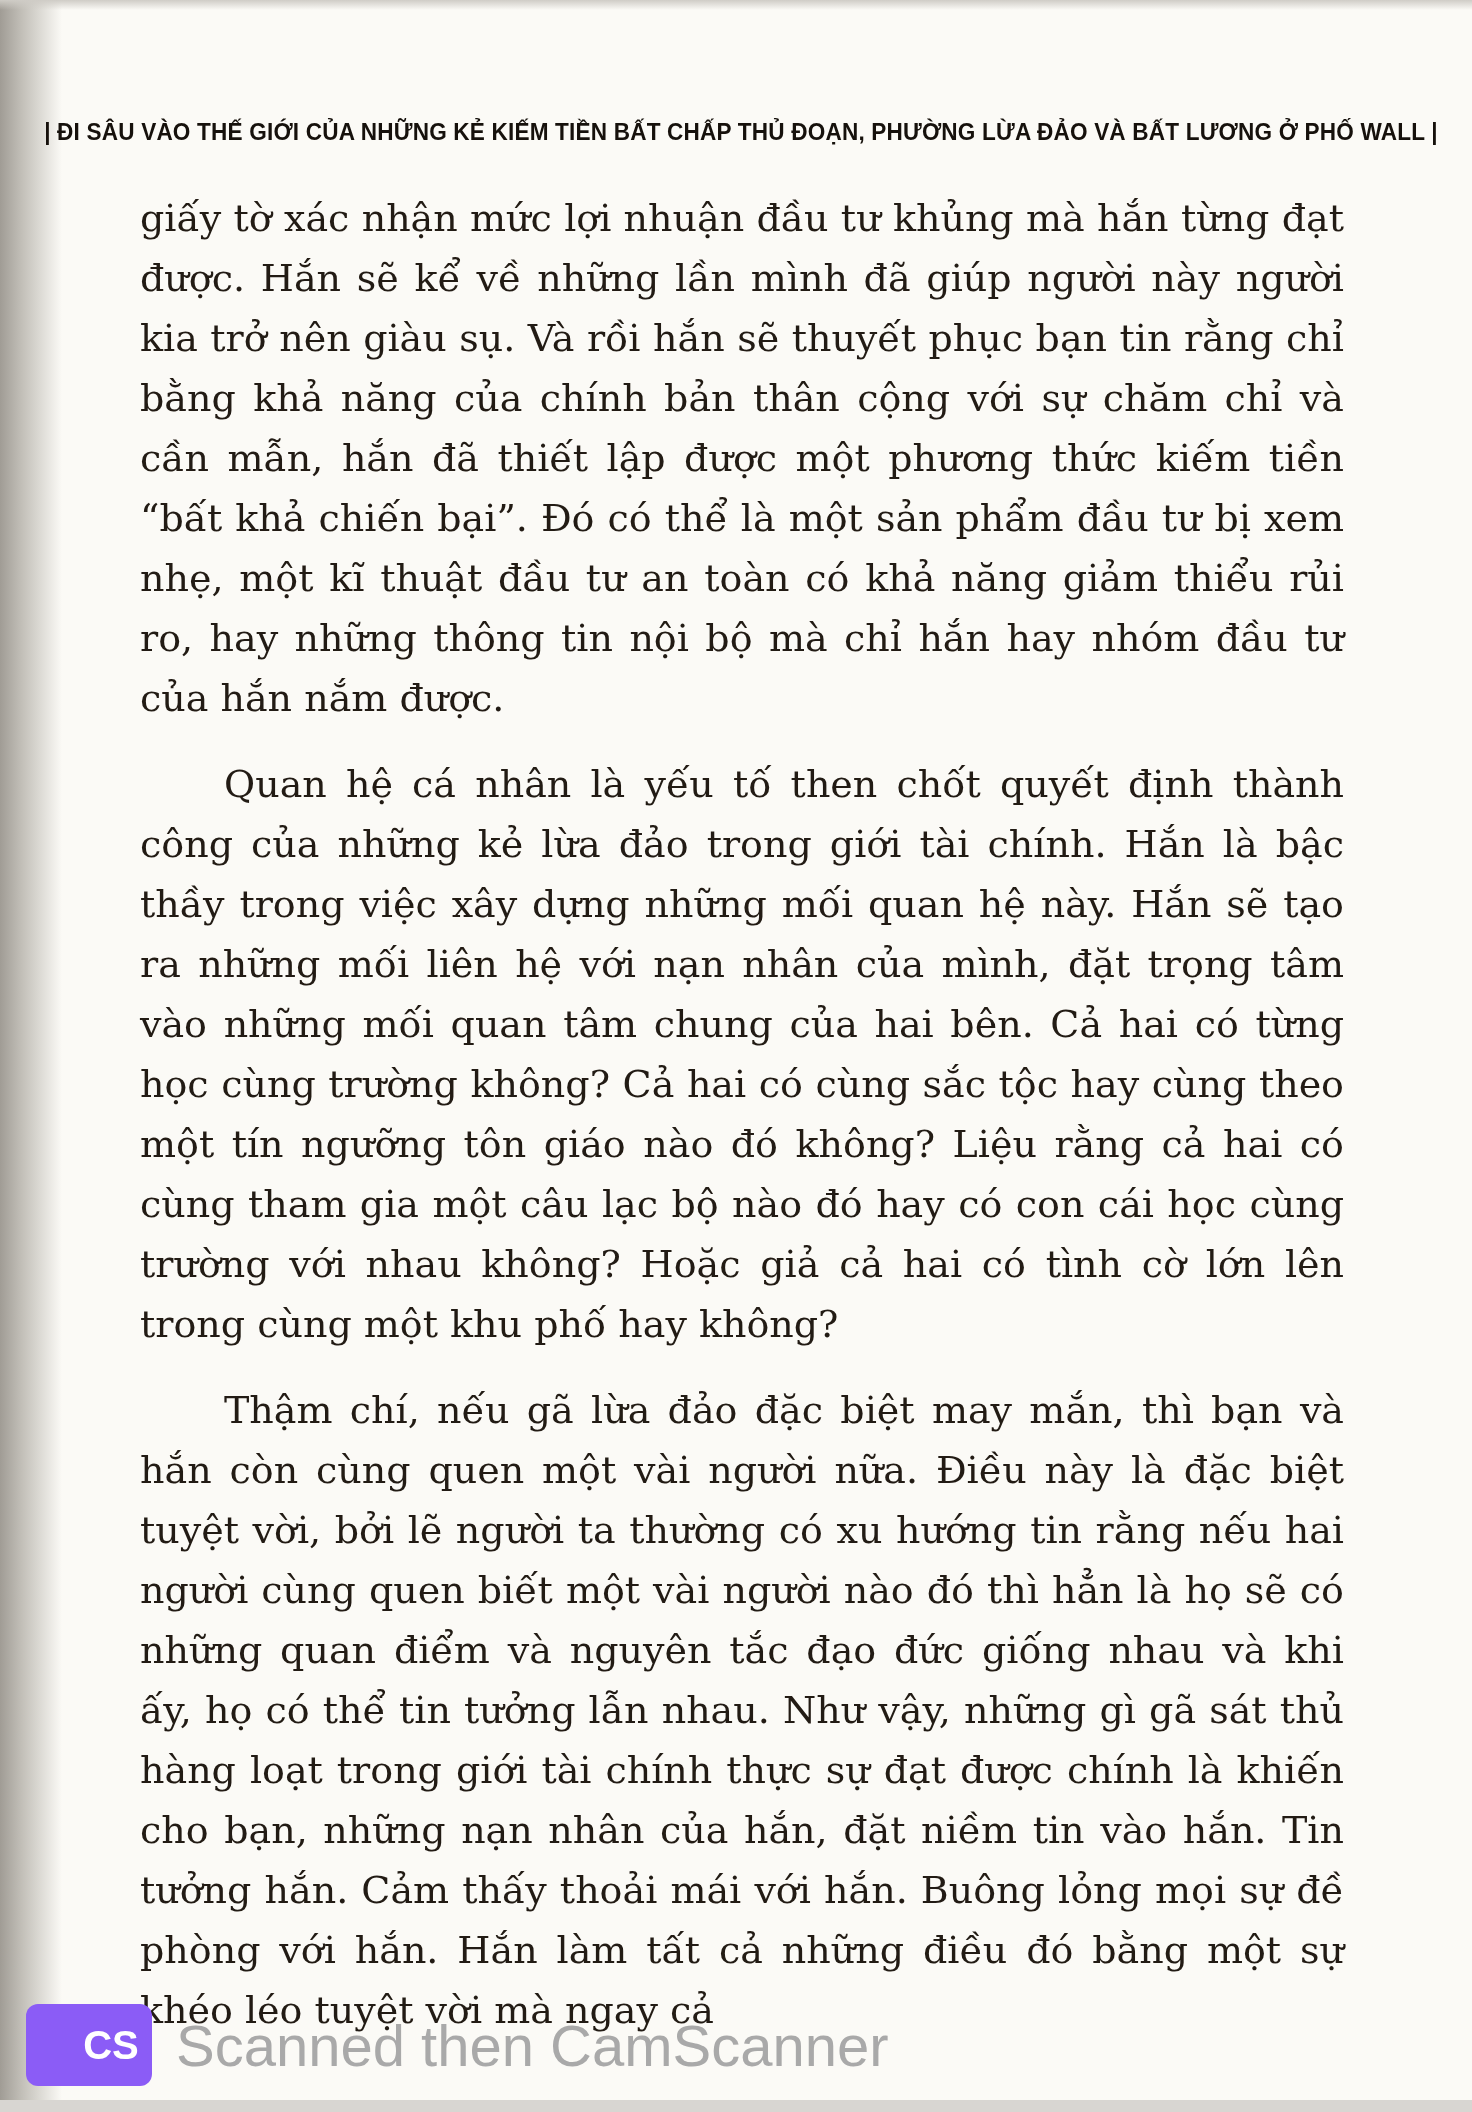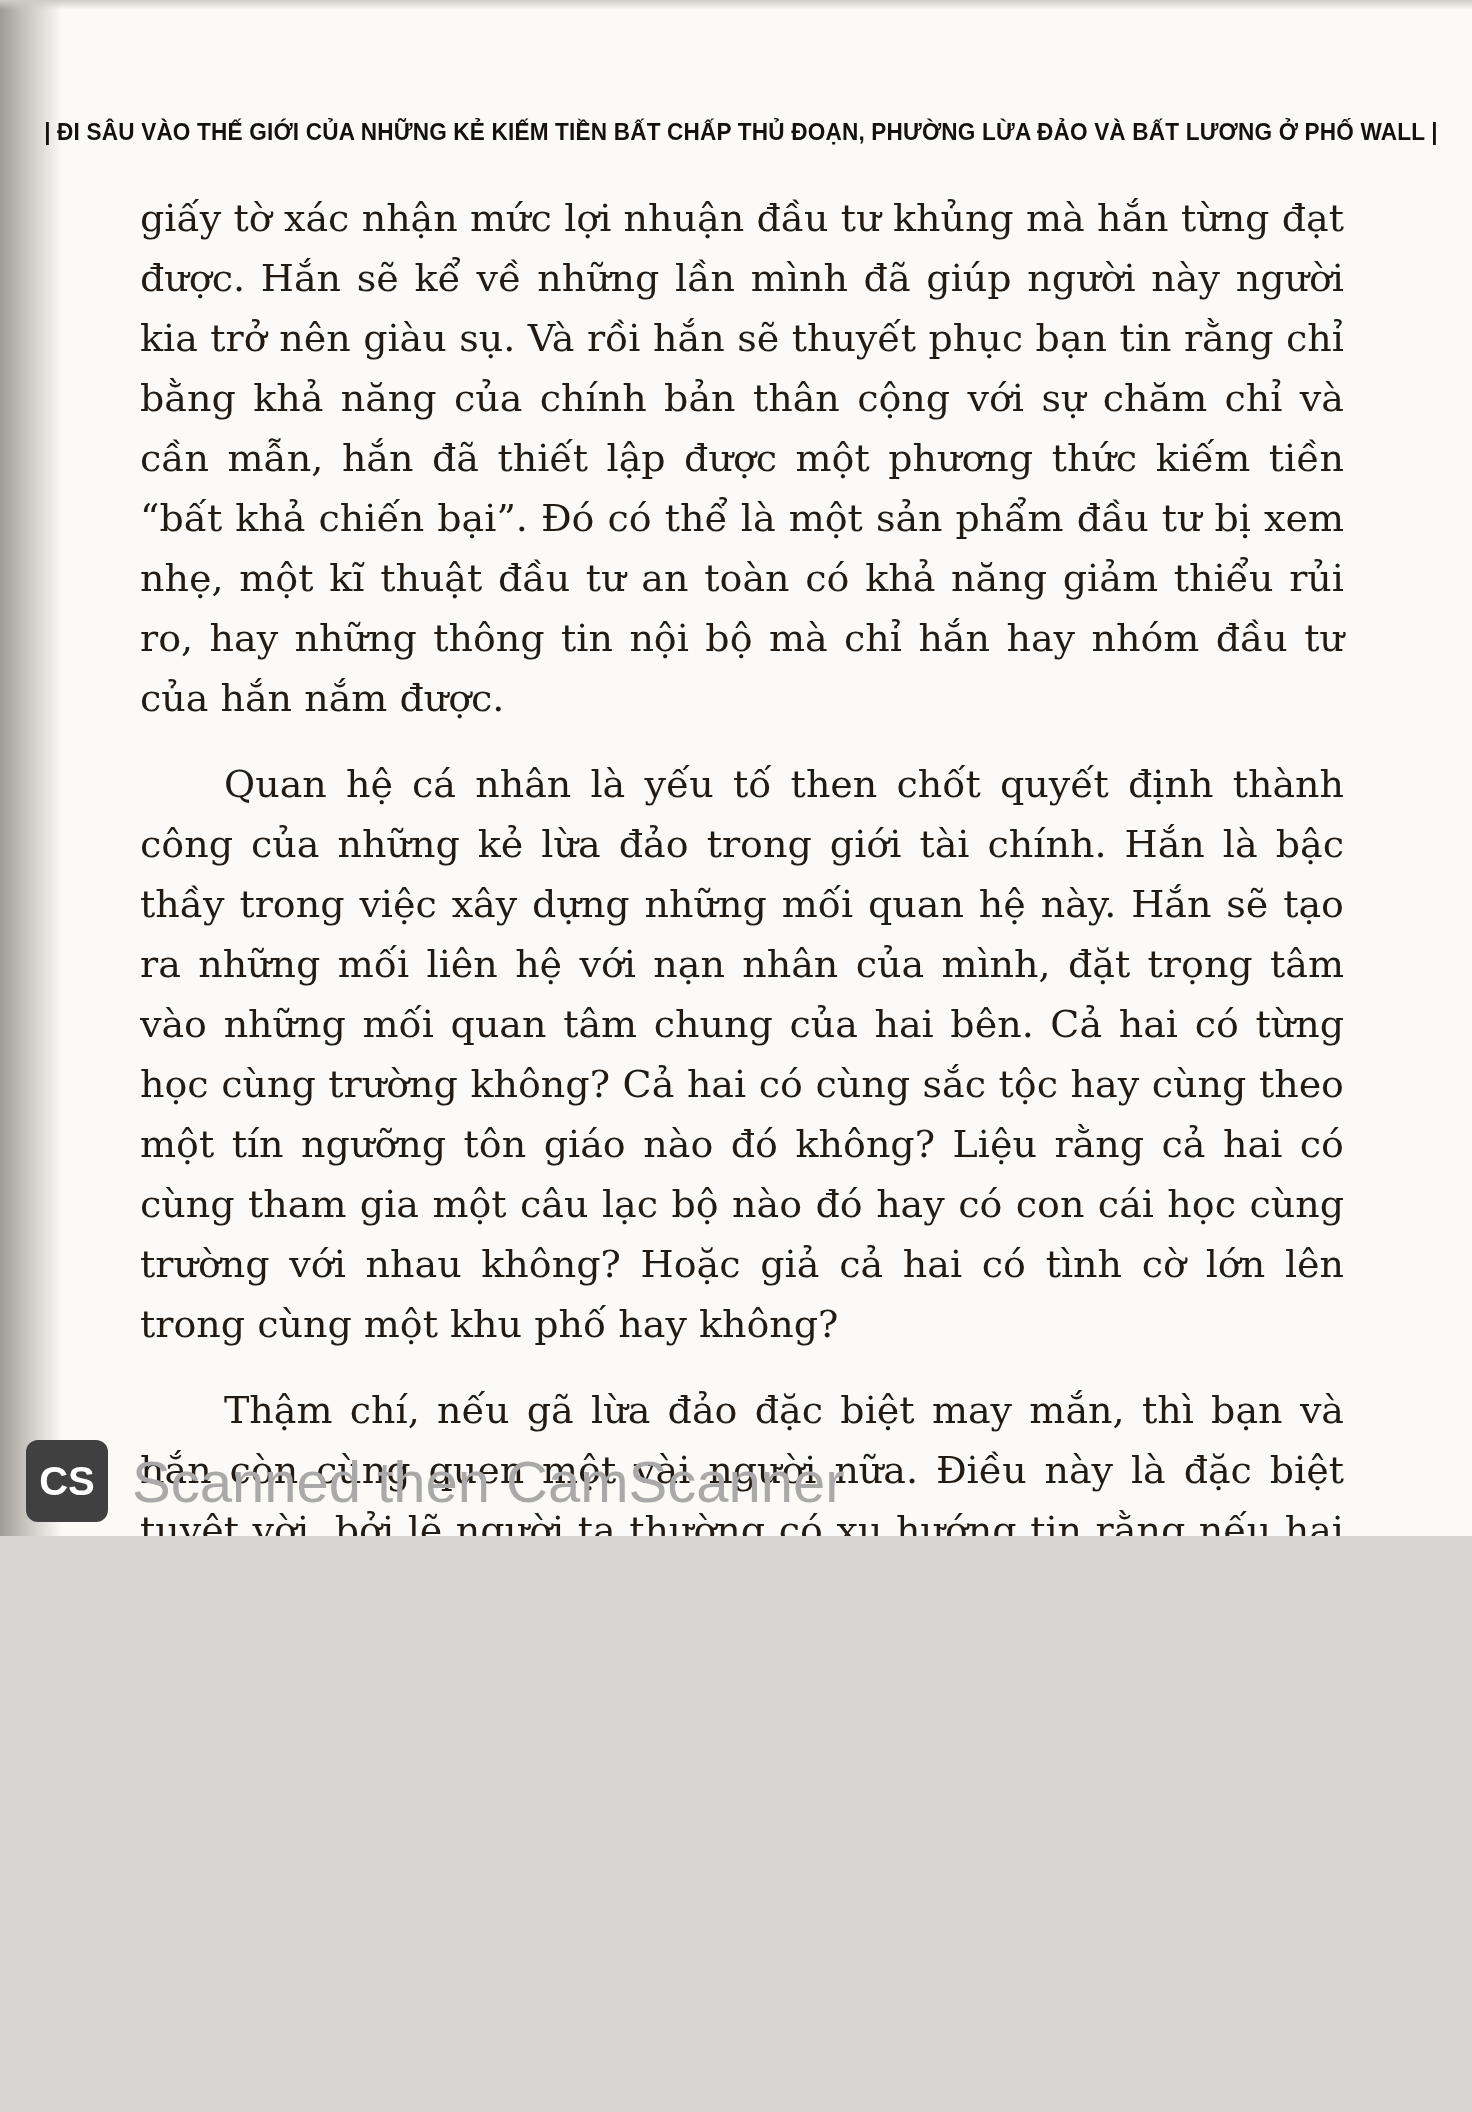--- a/index.html
+++ b/index.html
@@ -1,18 +1,18 @@
 <!DOCTYPE html>
 <html><head>
 <meta charset="utf-8">
 <style>
   html, body { margin:0; padding:0; background:#d8d6d2; }
   .page {
     position:relative;
-    width:1472px; height:1536px;
+    width:1472px; height:2100px;
     background:#fbfaf6;
     overflow:hidden;
     font-family:"DejaVu Serif", serif;
   }
   
   .spine {
     position:absolute; left:0; top:0; bottom:0; width:62px;
     background:linear-gradient(to right, #a09c95 0%, #c2bfb8 35%, rgba(251,250,246,0) 100%);
   }
   .top-edge {
@@ -45,27 +45,28 @@
     font-size:36px;
     color:#2a241d;
   }
   .scan-footer {
     position:absolute; left:26px; bottom:14px;
     display:flex; align-items:center; gap:24px;
   }
   .cs-logo {
     width:82px; height:82px;
     border-radius:12px;
-    background:#404040;
+    background:#8b5cf6;
     color:#ffffff;
     font-family:"Liberation Sans", sans-serif;
     font-weight:700;
     font-size:40px;
     display:flex; align-items:center; justify-content:center;
     flex:0 0 auto;
+    padding-left:44px;
   }
   .scan-label {
     font-family:"Liberation Sans", sans-serif;
     font-size:58px;
     color:#a9a9a9;
     white-space:nowrap;
   }
 </style>
 </head>
 <body>

